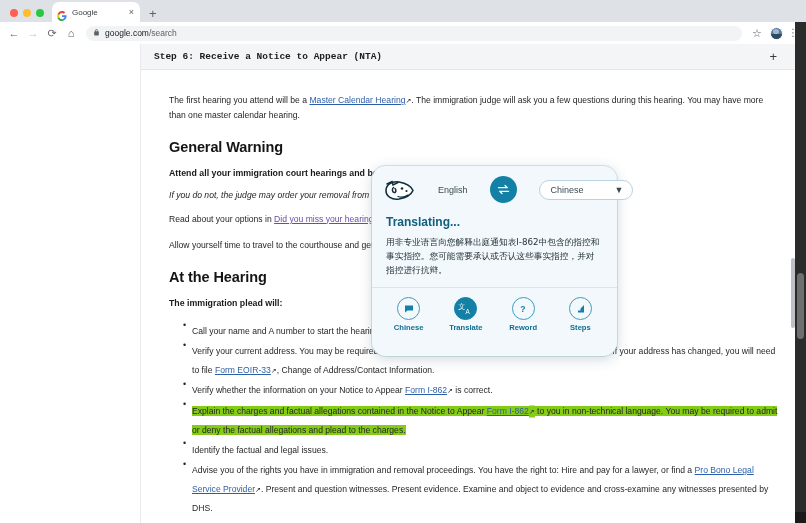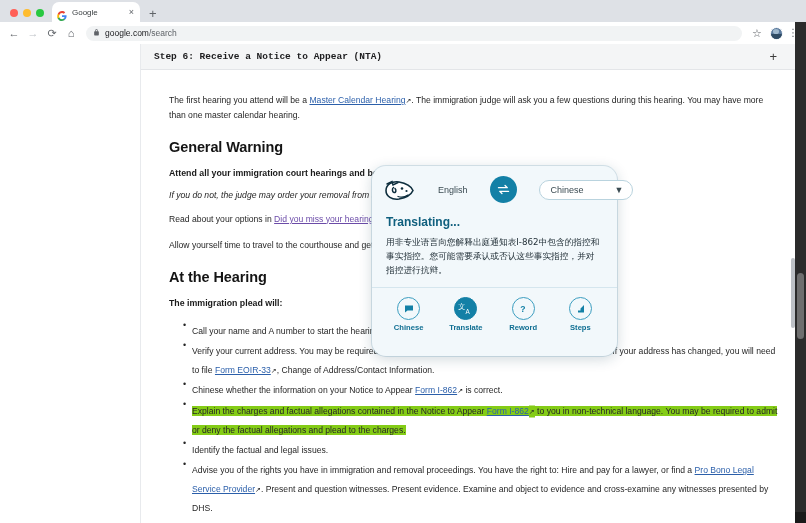--- a/index.html
+++ b/index.html
@@ -258,21 +258,21 @@
 
           <li>
             <span class="li-txt">Call your name and A number to start the hearing.</span>
           </li>
 
           <li>
             <span class="li-txt"><span>Verify your current address. You may be required to prove you live at your current address, such as utility bills. If your address has changed, you will need to file </span><a class="lnk" href="#">Form EOIR-33</a><span class="ext">↗</span><span>, Change of Address/Contact Information.</span></span>
           </li>
 
           <li>
-            <span class="li-txt"><span>Chinese whether the information on your Notice to Appear </span><a class="lnk" href="#">Form I-862</a><span class="ext">↗</span><span> is correct.</span></span>
+            <span class="li-txt"><span>Verify whether the information on your Notice to Appear </span><a class="lnk" href="#">Form I-862</a><span class="ext">↗</span><span> is correct.</span></span>
           </li>
 
           <li>
             <span class="li-txt hl-wrap"><span class="hl">Explain the charges and factual allegations contained in the Notice to Appear </span><a class="lnk hl" href="#">Form I-862</a><span class="ext hl">↗</span><span class="hl"> to you in non-technical language. You may be required to admit or deny the factual allegations and plead to the charges.</span></span>
           </li>
 
           <li>
             <span class="li-txt">Identify the factual and legal issues.</span>
           </li>
 

